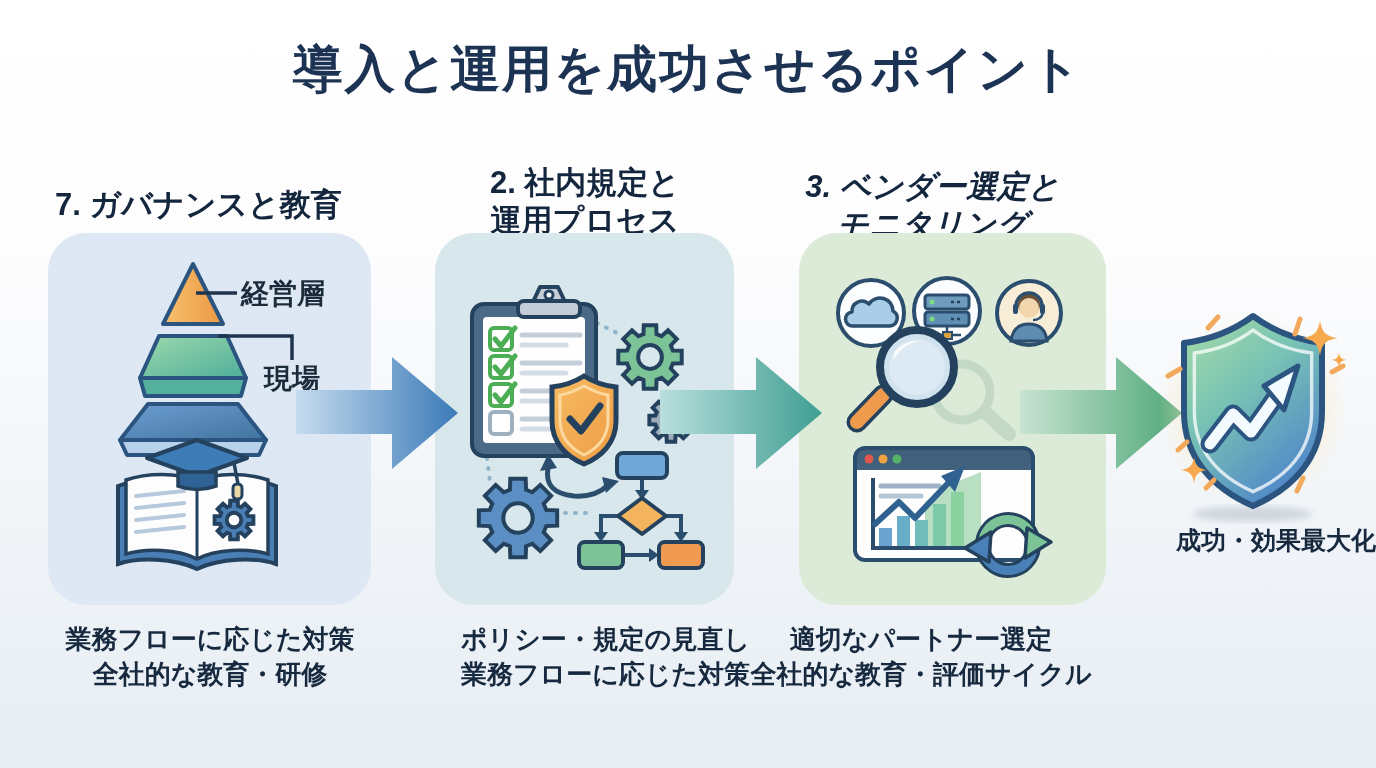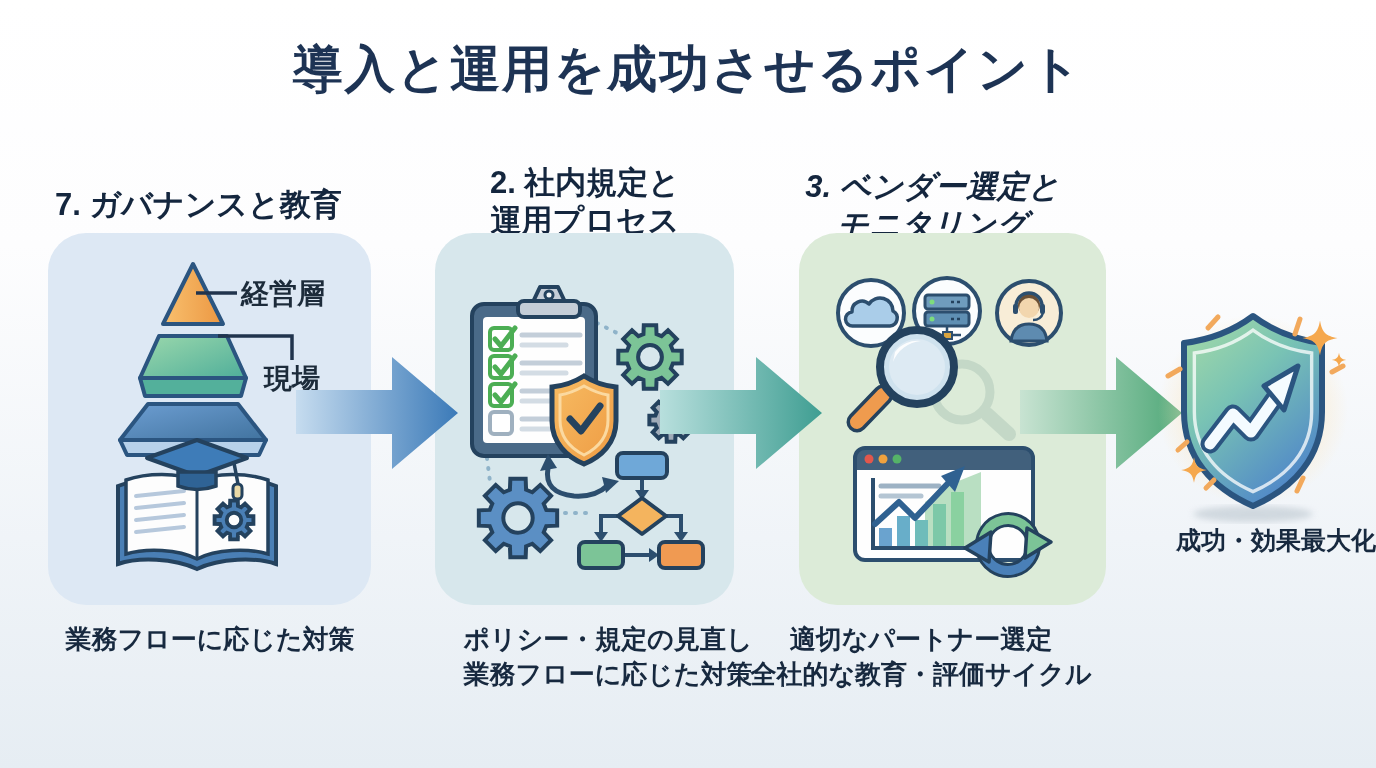--- a/index.html
+++ b/index.html
@@ -303,22 +303,23 @@
       <line x1="10" y1="84" x2="22" y2="77"></line>
       <line x1="174" y1="80" x2="185" y2="74"></line>
       <line x1="20" y1="158" x2="29" y2="150"></line>
       <line x1="48" y1="196" x2="56" y2="188"></line>
       <line x1="139" y1="199" x2="145" y2="186"></line>
     </g>
   </svg>
 
   <div class="abs caption" style="left:38px;top:622px;width:344px;">
     <div>業務フローに応じた対策</div>
-  </div>
-  <div class="abs caption" style="left:443px;top:622px;width:330px;">
+    <div>全社的な教育・研修</div>
+  </div>
+  <div class="abs caption" style="left:420px;top:622px;width:330px;text-align:right;">
     <div>ポリシー・規定の見直し</div>
     <div>業務フローに応じた対策</div>
   </div>
   <div class="abs caption" style="left:740px;top:622px;width:362px;">
     <div>適切なパートナー選定</div>
     <div>全社的な教育・評価サイクル</div>
   </div>
 
   <div class="abs result-label" style="left:1136px;top:524px;width:240px;">成功・効果最大化</div>
 

